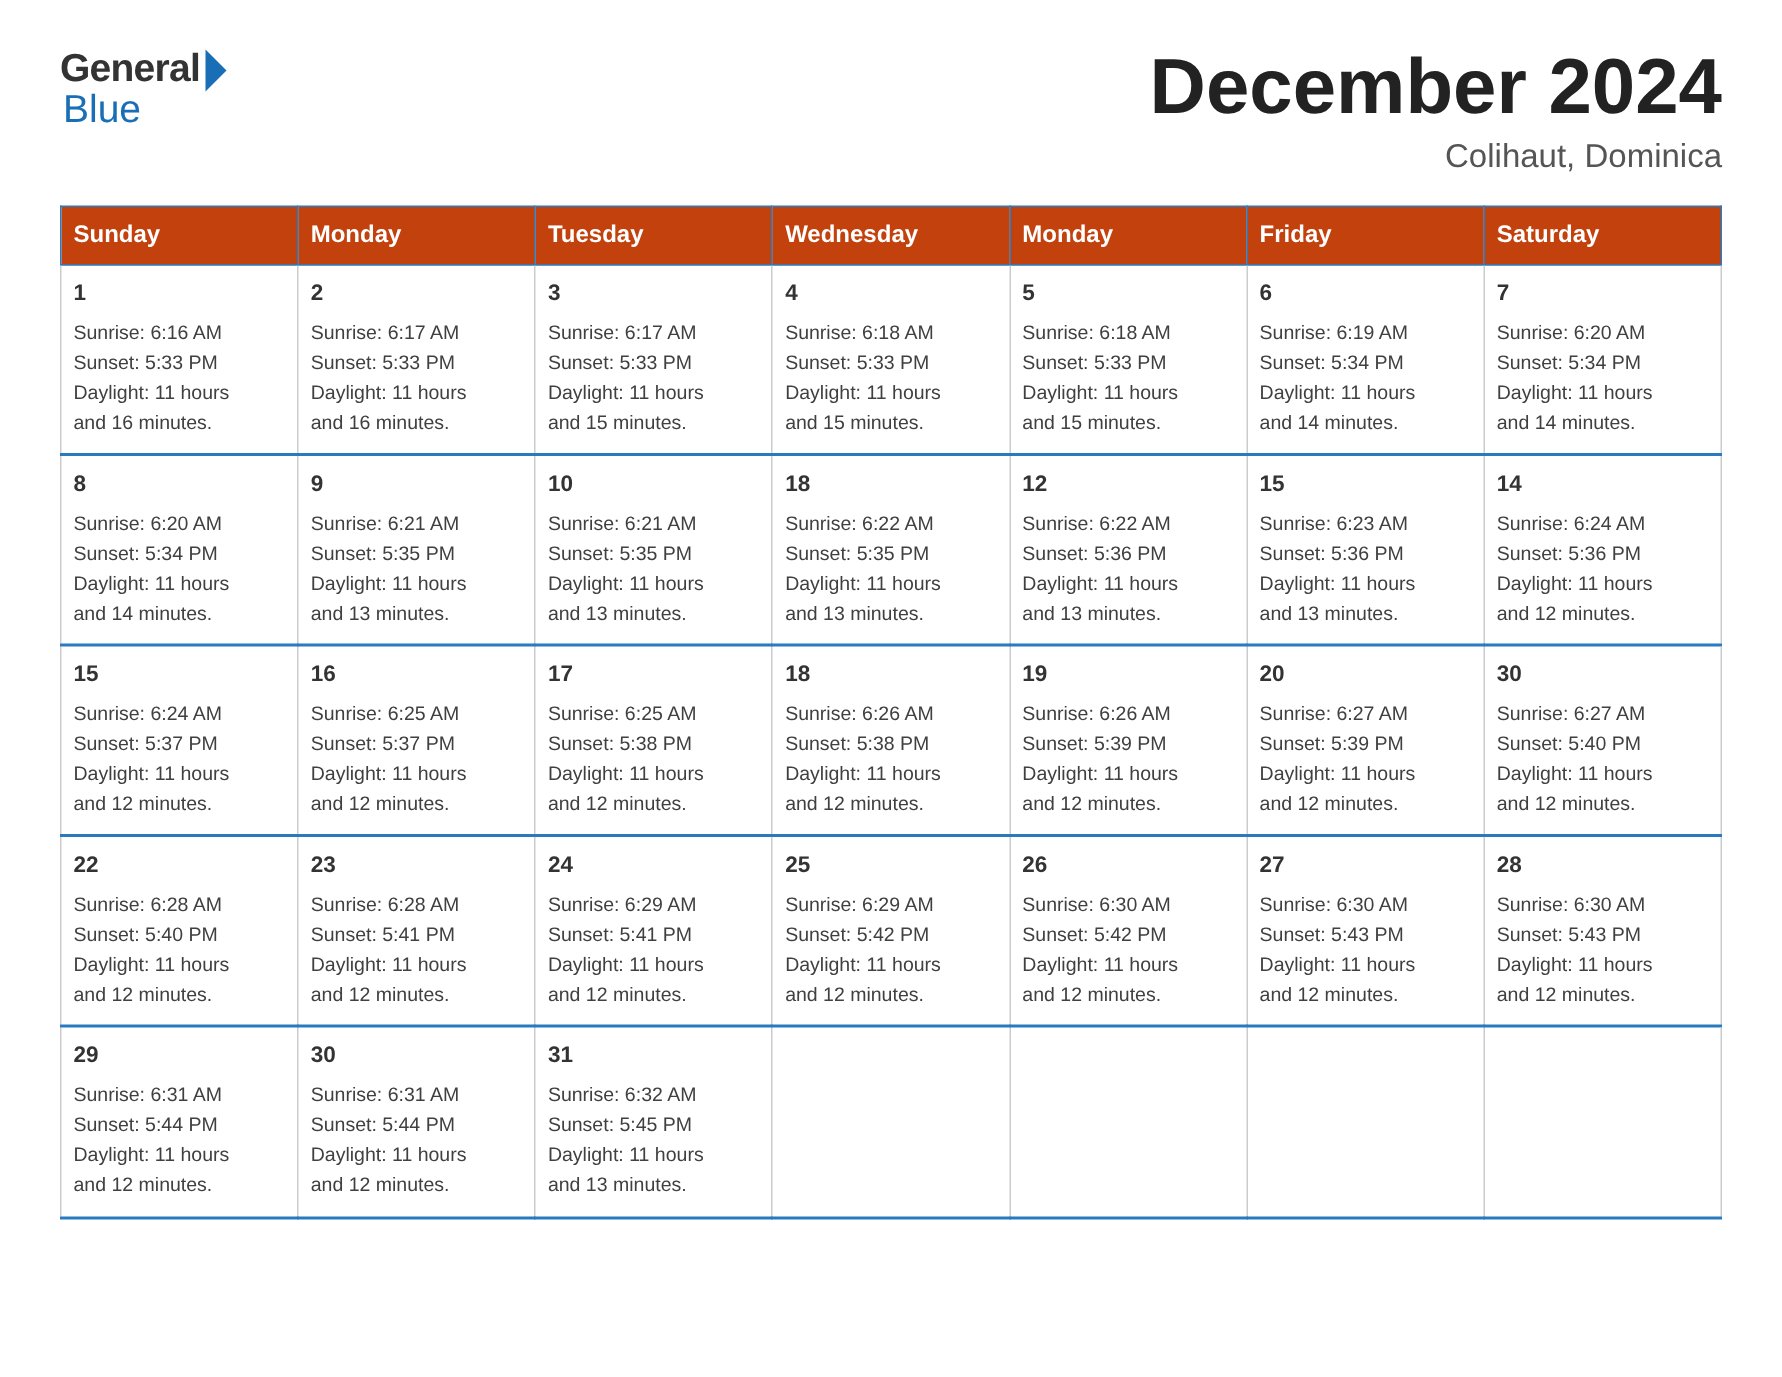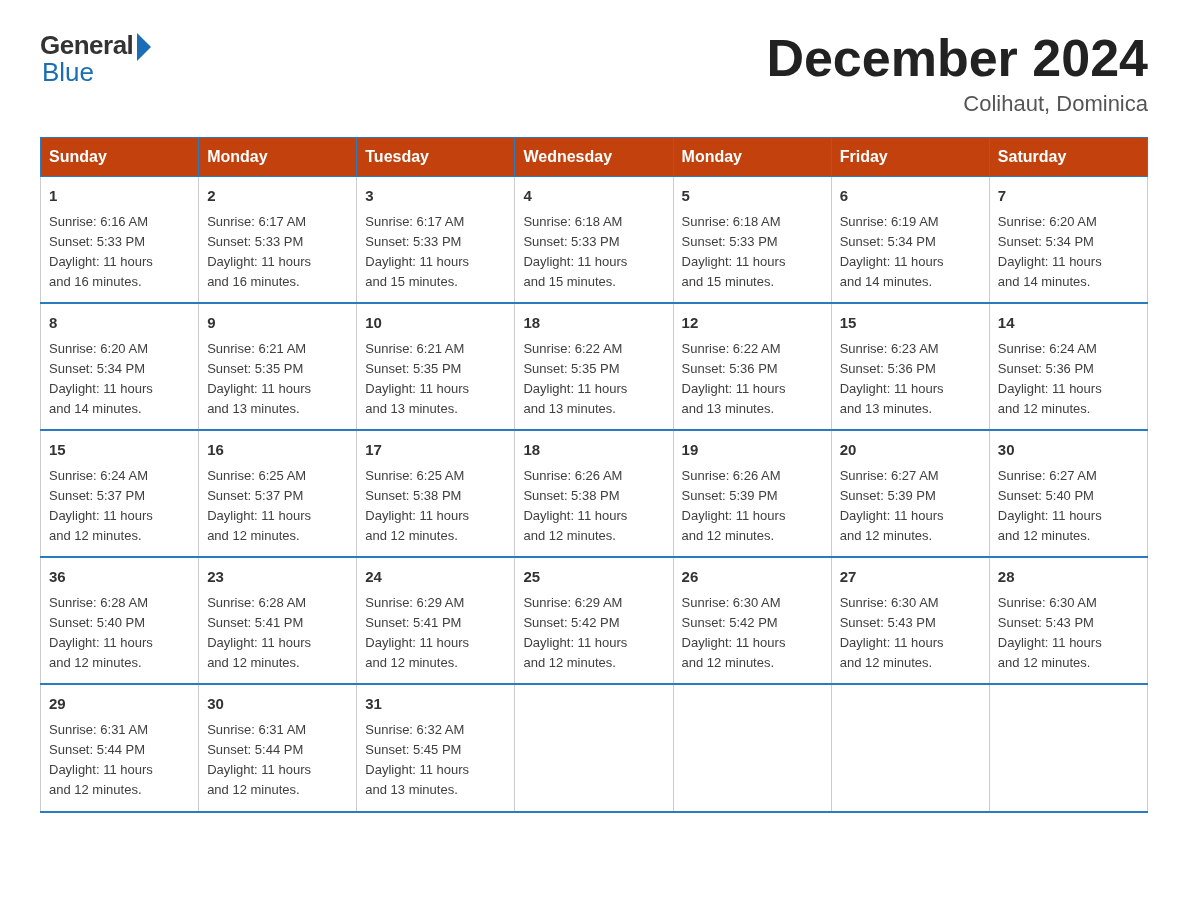--- a/index.html
+++ b/index.html
@@ -217,21 +217,21 @@
           <span class="day-num">20</span>
           <div class="day-info">Sunrise: 6:27 AM<br>Sunset: 5:39 PM<br>Daylight: 11 hours<br>and 12 minutes.</div>
         </td>
         <td>
           <span class="day-num">30</span>
           <div class="day-info">Sunrise: 6:27 AM<br>Sunset: 5:40 PM<br>Daylight: 11 hours<br>and 12 minutes.</div>
         </td>
       </tr>
       <tr>
         <td>
-          <span class="day-num">36</span>
+          <span class="day-num">22</span>
           <div class="day-info">Sunrise: 6:28 AM<br>Sunset: 5:40 PM<br>Daylight: 11 hours<br>and 12 minutes.</div>
         </td>
         <td>
           <span class="day-num">23</span>
           <div class="day-info">Sunrise: 6:28 AM<br>Sunset: 5:41 PM<br>Daylight: 11 hours<br>and 12 minutes.</div>
         </td>
         <td>
           <span class="day-num">24</span>
           <div class="day-info">Sunrise: 6:29 AM<br>Sunset: 5:41 PM<br>Daylight: 11 hours<br>and 12 minutes.</div>
         </td>

